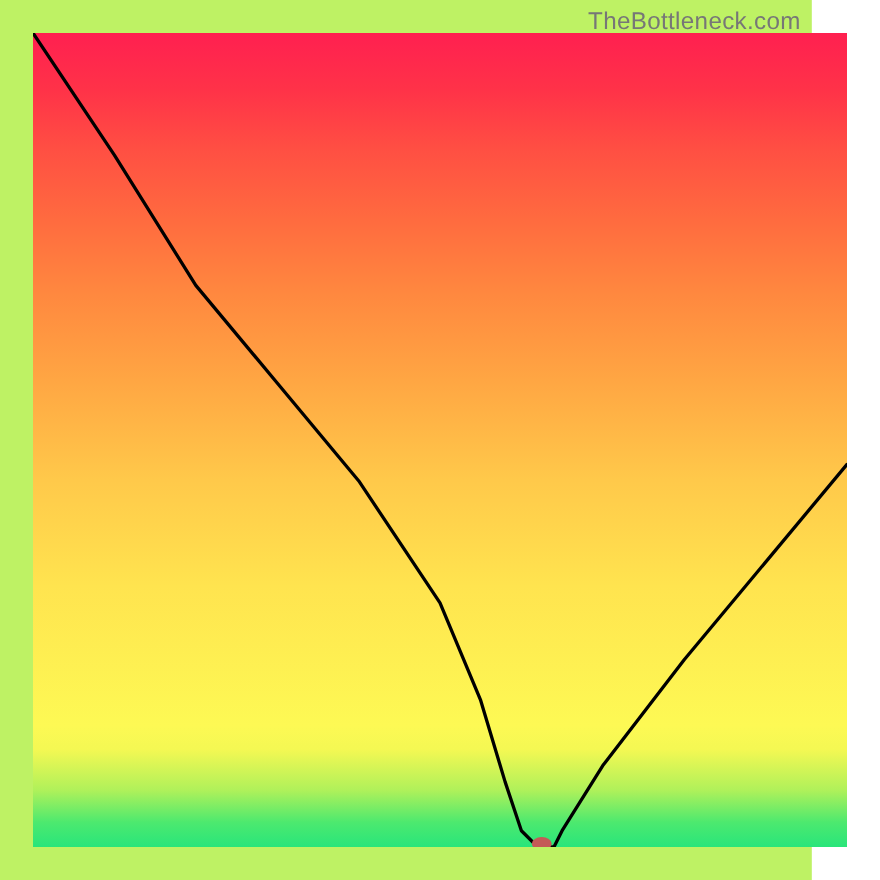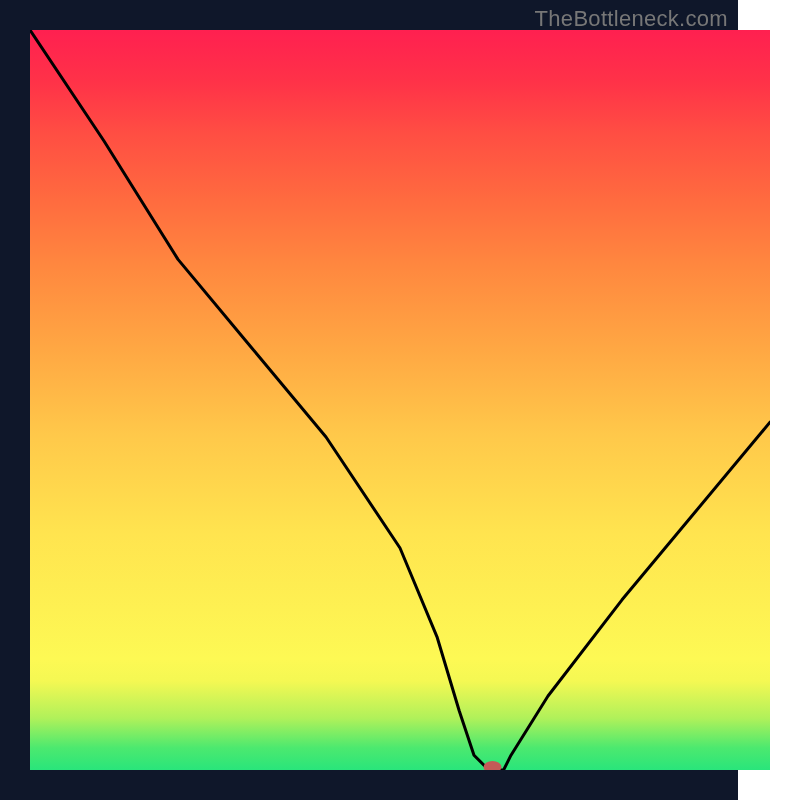--- a/index.html
+++ b/index.html
@@ -7,21 +7,21 @@
   padding: 0;
   width: 800px;
   height: 800px;
   overflow: hidden;
   font-family: Arial, sans-serif;
 }
 .chart-container {
   position: relative;
   width: 738px;
   height: 800px;
-  background: #0f172a;
+  background: #bef264;
 }
 .plot-area {
   position: absolute;
   left: 30px;
   top: 30px;
   width: 740px;
   height: 740px;
   background: linear-gradient(to top,
     #29e57b 0%,
     #4ce96f 3%,

